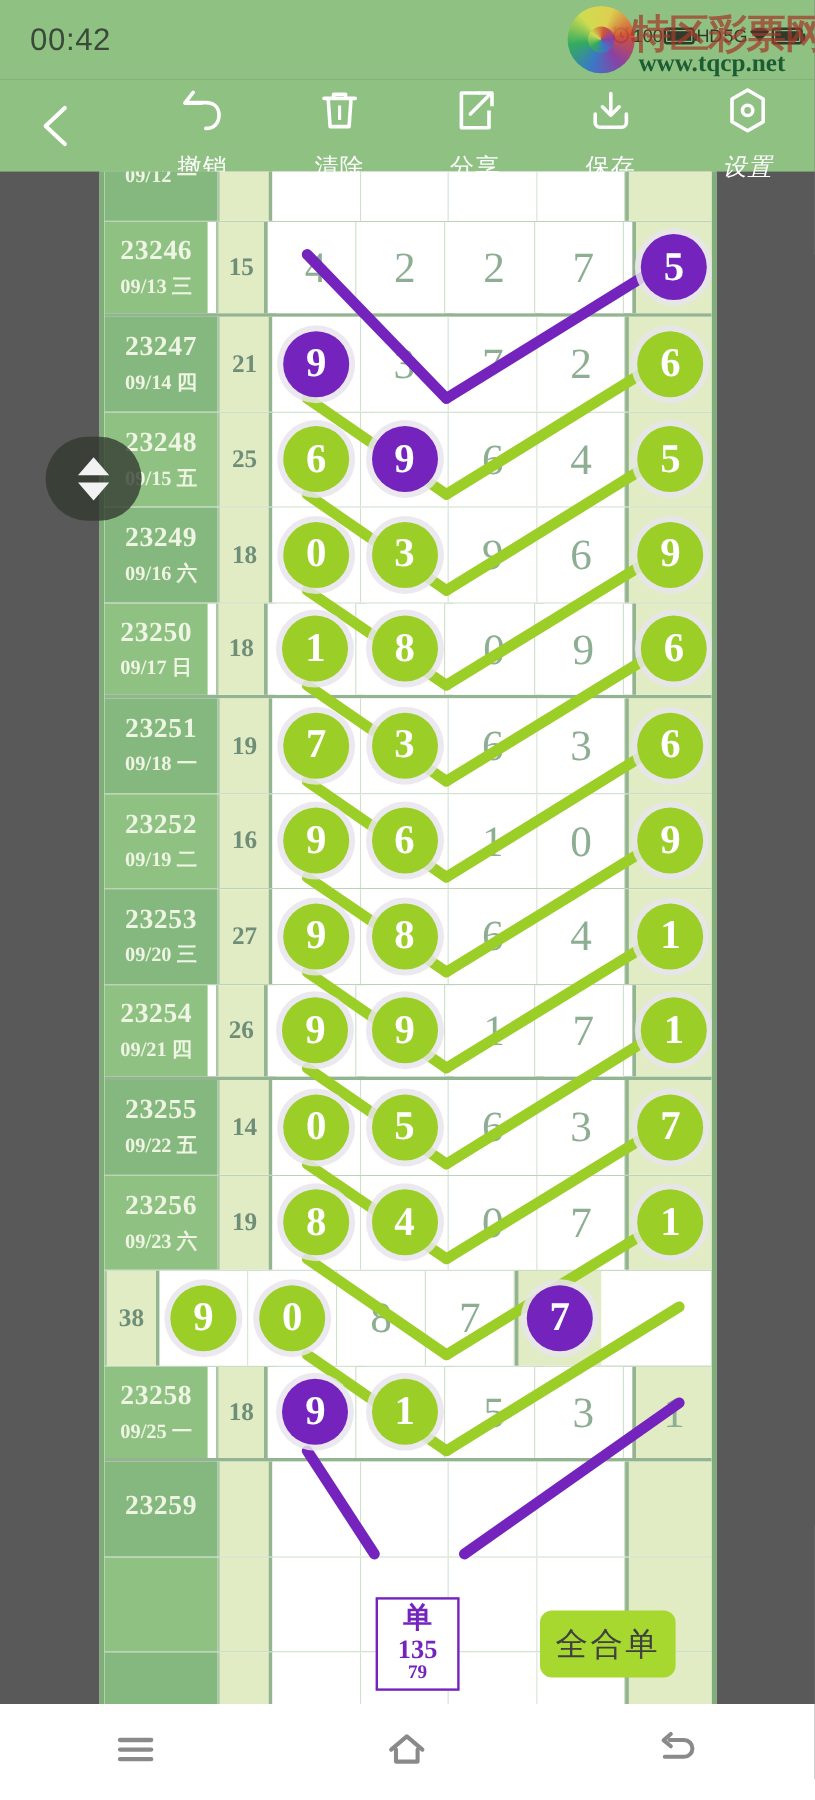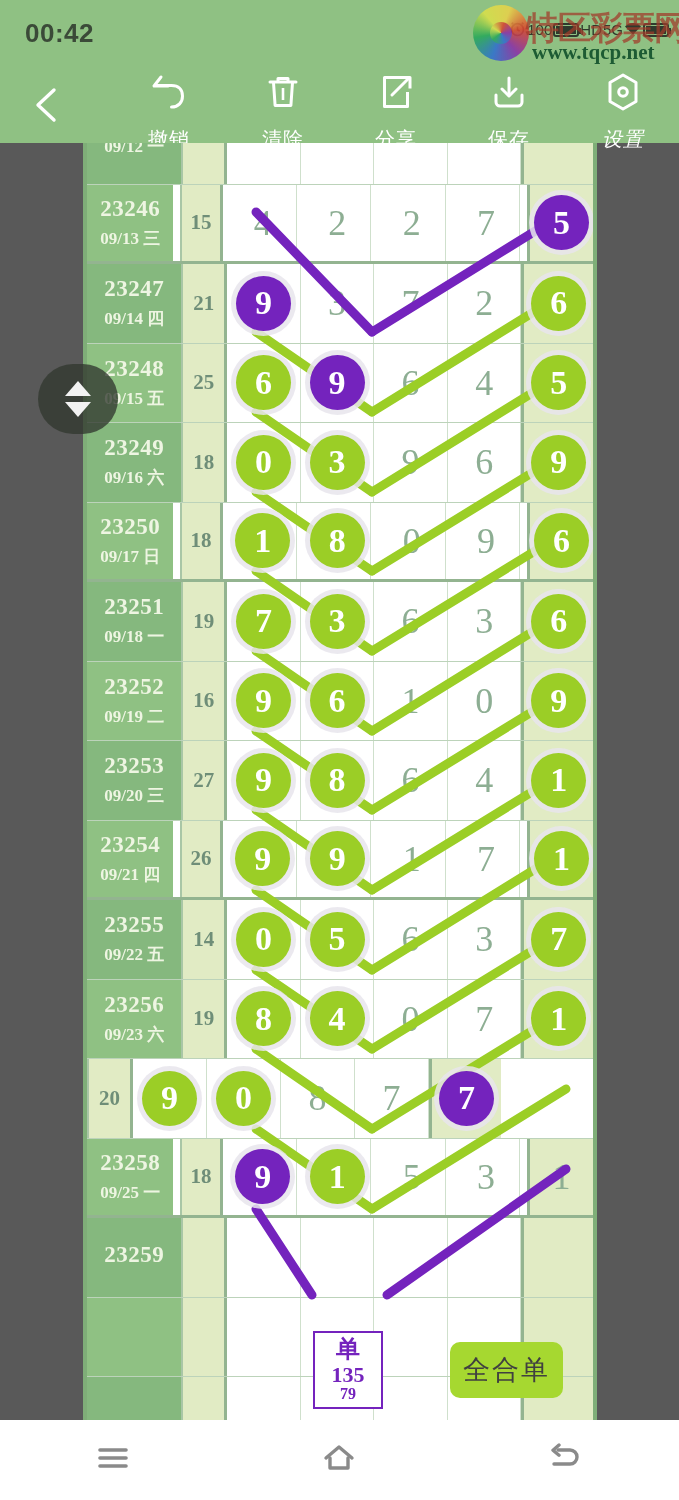--- a/index.html
+++ b/index.html
@@ -10,21 +10,21 @@
     position:relative;
   }
   
   #statusbar{
     position:absolute; left:0; top:0; width:679px; height:66px;
     background:#8FC183;
   }
   #clock{
     position:absolute; left:25px; top:18px;
     font-family:"Liberation Sans", sans-serif;
-    font-size:26px; color:#3b4a38; letter-spacing:.5px;font-weight:bold;
+    font-size:26px; color:#3b4a38; letter-spacing:.5px;
   }
   #sb-icons{
     position:absolute; right:10px; top:20px;
     display:flex; align-items:center; gap:1px;
     font-family:"Liberation Sans", sans-serif;
     font-size:15px; color:#2f3a2d;
   }
   .sb-i{ display:inline-block; line-height:1; }
   .batt{
     width:26px;height:14px;border:2px solid #2f3a2d;border-radius:3px;
@@ -559,21 +559,21 @@
           <span>0</span>
         </div>
         <div class="c-dig">
           <span>7</span>
         </div>
         <div class="c-dig last">
           <div class="ball g">1</div>
         </div>
       </div>
       <div class="row alt">
-        <div class="c-sum">20</div>
+        <div class="c-sum">38</div>
         <div class="c-dig">
           <div class="ball g">9</div>
         </div>
         <div class="c-dig">
           <div class="ball g">0</div>
         </div>
         <div class="c-dig">
           <span>8</span>
         </div>
         <div class="c-dig">

